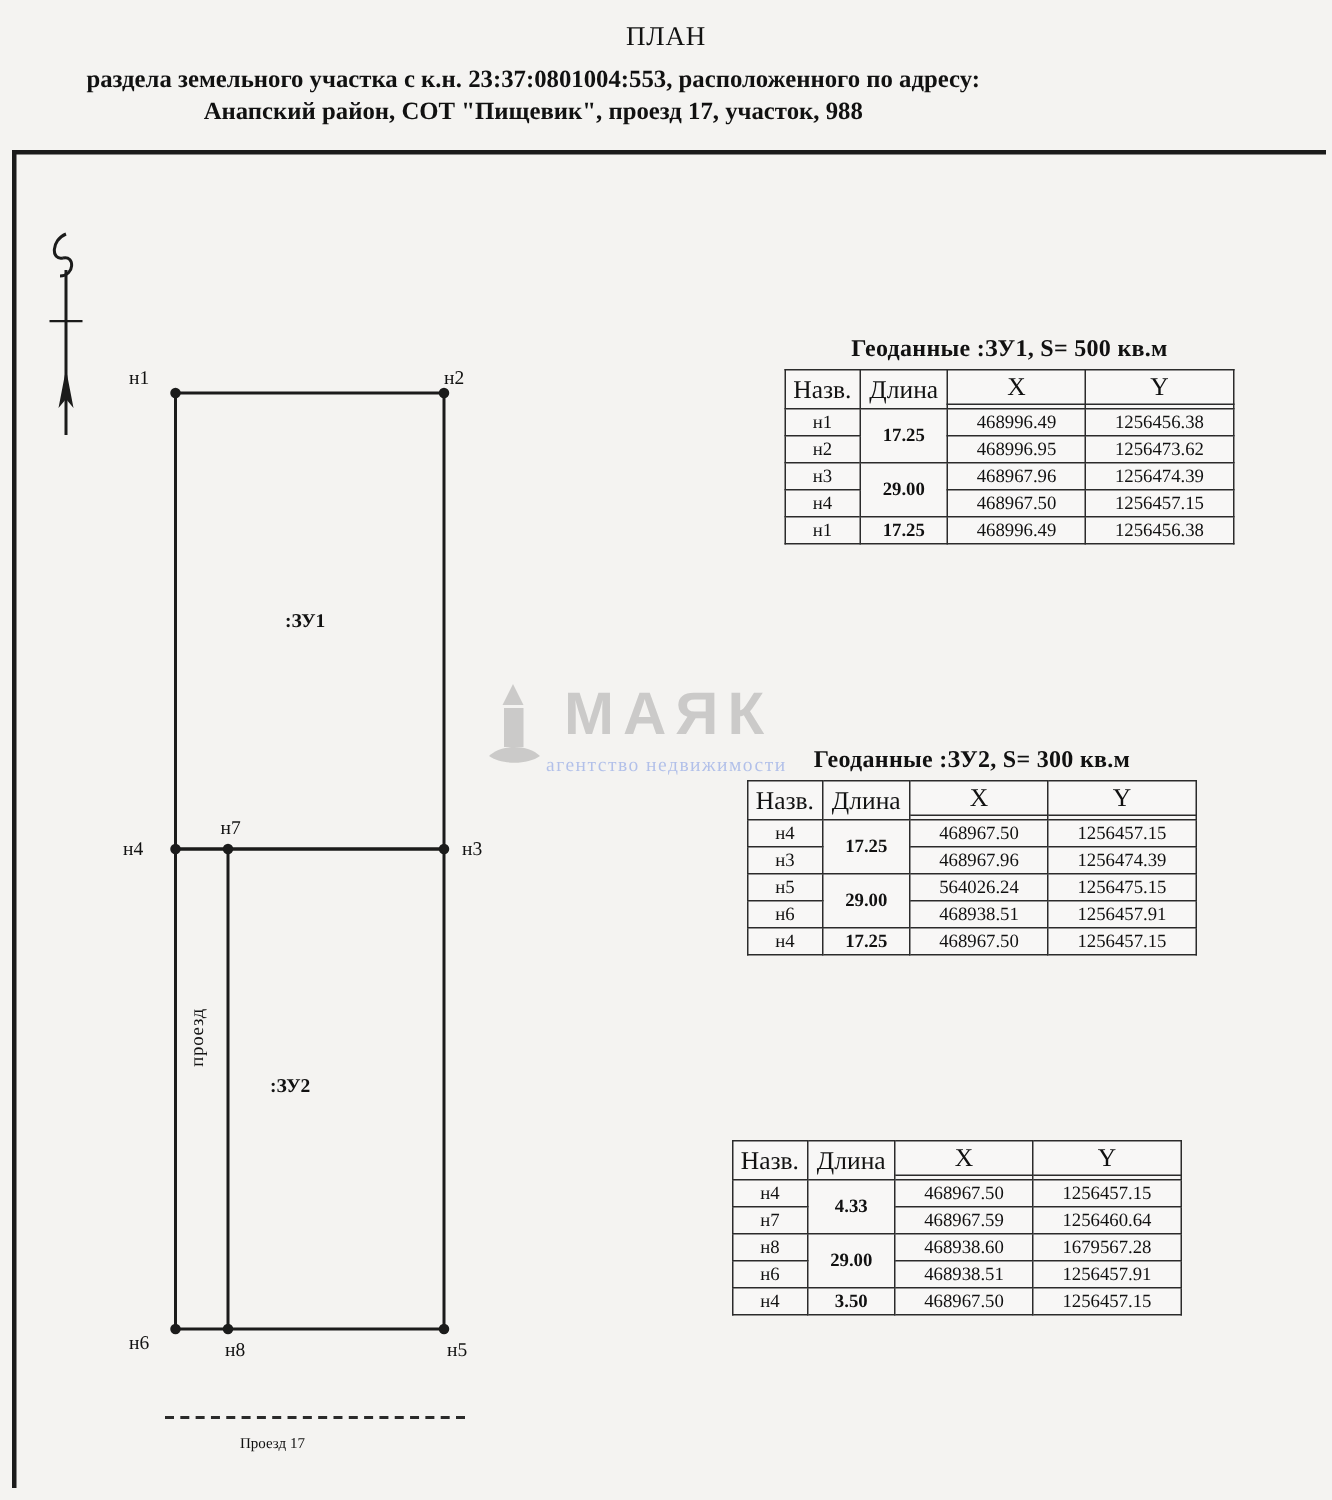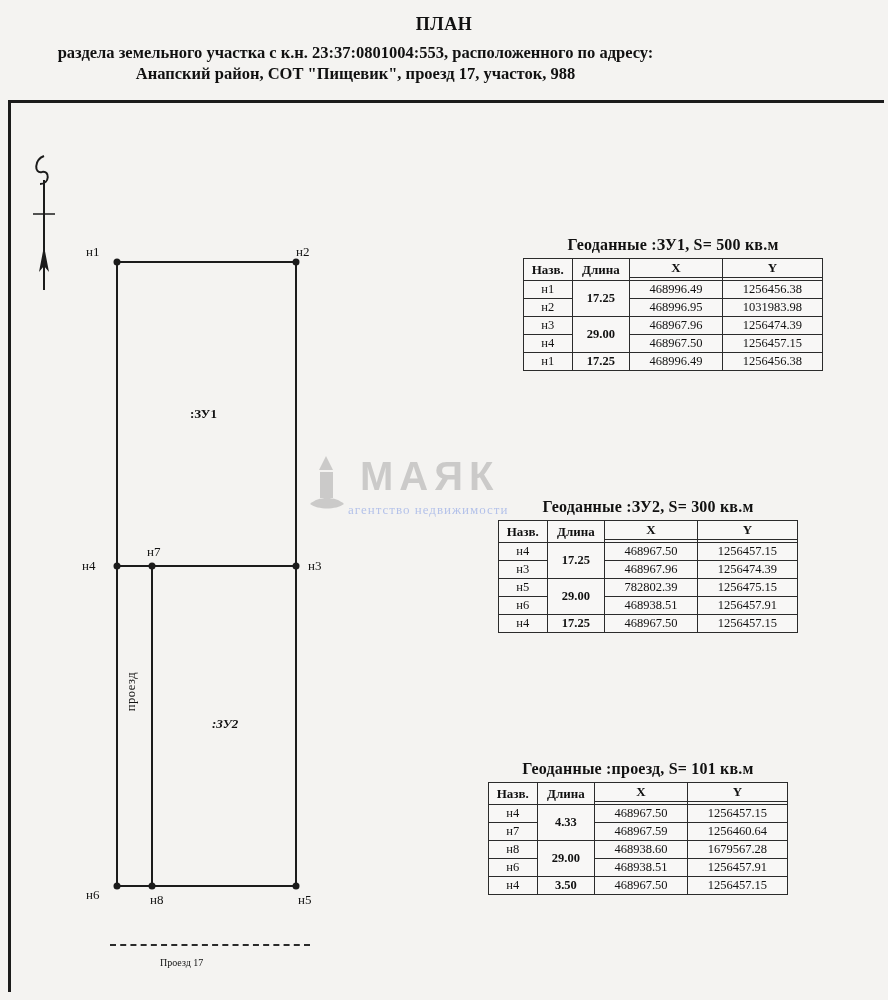--- a/index.html
+++ b/index.html
@@ -21,21 +21,21 @@
     background: #f4f3f1;
   }
   
   .doc-title {
     position: absolute;
     top: 14px;
     left: 0;
     width: 888px;
     text-align: center;
     font-size: 18px;
-    font-weight: bold;
+    font-weight: normal;
     letter-spacing: 0.5px;
   }
   .doc-sub {
     position: absolute;
     top: 42px;
     left: 0;
     width: 711px;
     text-align: center;
     font-size: 16.5px;
     font-weight: bold;
@@ -116,30 +116,30 @@
     width: 300px;
     background: rgba(255,255,255,0.35);
   }
   table.geo th, table.geo td {
     border: 1px solid #2b2b2b;
     font-size: 12.5px;
     text-align: center;
     padding: 1px 2px;
     font-family: "Liberation Serif", serif;
   }
-  table.geo th { font-weight: bold; font-size: 13px; }
+  table.geo th { font-weight: normal; font-size: 17px; }
   .c-name { width: 46px; }
   .c-len  { width: 56px; }
   .c-x    { width: 95px; }
   .c-y    { width: 103px; }
   td.len-cell { vertical-align: middle; font-weight: bold; }
   
   .wm {
     position: absolute;
-    left: 300px;
+    left: 316px;
     top: 452px;
     width: 300px;
     height: 80px;
     opacity: 0.30;
     pointer-events: none;
     user-select: none;
   }
   .wm-text {
     position: absolute;
     left: 60px;
@@ -203,38 +203,38 @@
   <div class="node-label" style="left:86px;  top:244px;">н1</div>
   <div class="node-label" style="left:296px; top:244px;">н2</div>
   <div class="node-label" style="left:308px; top:558px;">н3</div>
   <div class="node-label" style="left:82px;  top:558px;">н4</div>
   <div class="node-label" style="left:147px; top:544px;">н7</div>
   <div class="node-label" style="left:298px; top:892px;">н5</div>
   <div class="node-label" style="left:150px; top:892px;">н8</div>
   <div class="node-label" style="left:86px;  top:887px;">н6</div>
 
   <div class="zu-label" style="left:190px; top:406px;">:ЗУ1</div>
-  <div class="zu-label" style="left:212px; top:716px;font-style:italic;">:ЗУ2</div>
+  <div class="zu-label" style="left:180px; top:716px;">:ЗУ2</div>
 
   <div class="vlabel">проезд</div>
 
   <div class="dash-line"></div>
   <div class="proezd-caption">Проезд 17</div>
 
   <div class="wm">
     <svg width="56" height="66" viewBox="0 0 56 66" style="position:absolute;left:0;top:0;">
       <path d="M26 4 L33 18 L19 18 Z" fill="#6f6f6f"></path>
       <rect x="20" y="20" width="13" height="26" fill="#6f6f6f"></rect>
       <path d="M10 52 C18 44, 36 44, 44 52 C36 58, 18 58, 10 52 Z" fill="#6f6f6f"></path>
     </svg>
     <div class="wm-text">МАЯК</div>
     <div class="wm-sub">агентство недвижимости</div>
   </div>
 
-  <div class="tbl-block" style="left:498px; top:236px;padding-left:25px;">
+  <div class="tbl-block" style="left:498px; top:224px;padding-left:25px;">
     <div class="tbl-title">Геоданные :ЗУ1, S= 500 кв.м</div>
     <table class="geo">
       <tbody>
           <tr>
         <th class="c-name" rowspan="2">Назв.</th>
         <th class="c-len" rowspan="2">Длина</th>
         <th class="c-x">X</th>
         <th class="c-y">Y</th>
       </tr>
       <tr>
@@ -243,21 +243,21 @@
           </tr>
       <tr>
         <td>н1</td>
         <td class="len-cell" rowspan="2">17.25</td>
         <td>468996.49</td>
         <td>1256456.38</td>
       </tr>
       <tr>
         <td>н2</td>
         <td>468996.95</td>
-        <td>1031983.98</td>
+        <td>1256473.62</td>
       </tr>
       <tr>
         <td>н3</td>
         <td class="len-cell" rowspan="2">29.00</td>
         <td>468967.96</td>
         <td>1256474.39</td>
       </tr>
       <tr>
         <td>н4</td>
         <td>468967.50</td>
@@ -294,40 +294,39 @@
         <td>1256457.15</td>
       </tr>
       <tr>
         <td>н3</td>
         <td>468967.96</td>
         <td>1256474.39</td>
       </tr>
       <tr>
         <td>н5</td>
         <td class="len-cell" rowspan="2">29.00</td>
-        <td>782802.39</td>
+        <td>564026.24</td>
         <td>1256475.15</td>
       </tr>
       <tr>
         <td>н6</td>
         <td>468938.51</td>
         <td>1256457.91</td>
       </tr>
       <tr>
         <td>н4</td>
         <td class="len-cell">17.25</td>
         <td>468967.50</td>
         <td>1256457.15</td>
       </tr>
     </tbody>
       </table>
   </div>
 
   <div class="tbl-block" style="left:488px; top:760px;">
-    <div class="tbl-title">Геоданные :проезд, S= 101 кв.м</div>
     <table class="geo">
       <tbody>
           <tr>
         <th class="c-name" rowspan="2">Назв.</th>
         <th class="c-len" rowspan="2">Длина</th>
         <th class="c-x">X</th>
         <th class="c-y">Y</th>
       </tr>
       <tr>
             <th style="border-top:none;"></th>

